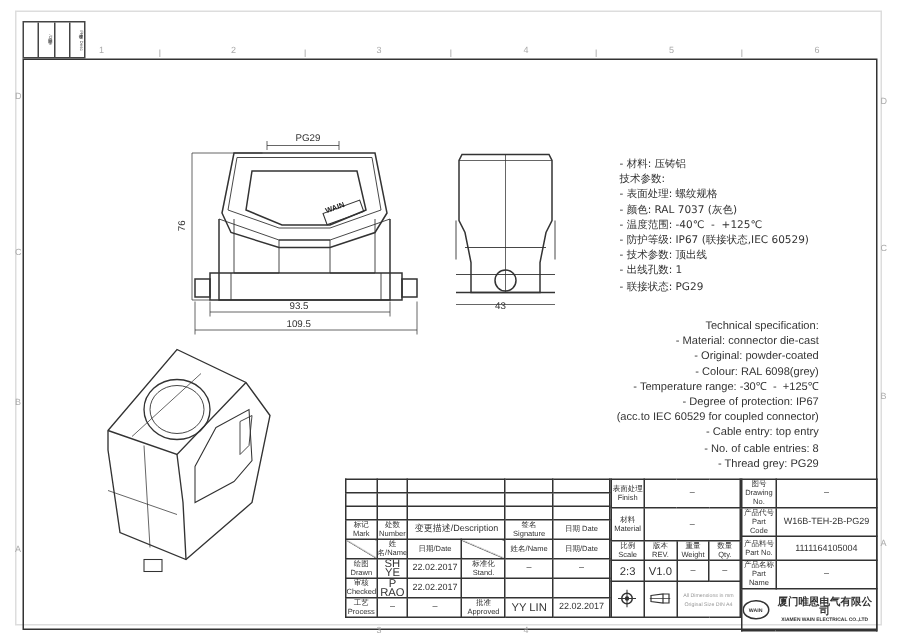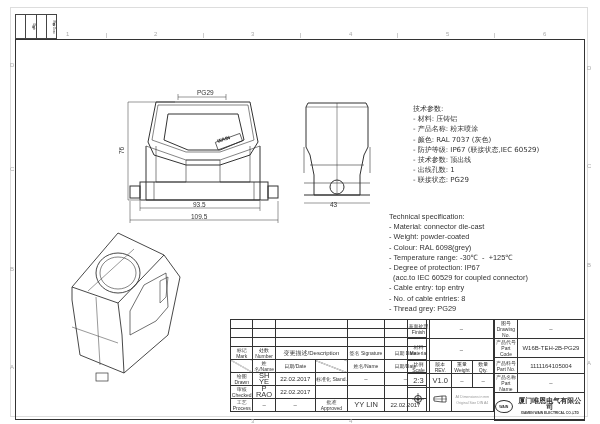--- a/index.html
+++ b/index.html
@@ -131,44 +131,45 @@
     <ellipse cx="58" cy="48" rx="18" ry="16" stroke-width="0.6"></ellipse>
     <path d="M84 60 L106 48 L108 82 L96 96 L70 110 L70 86 Z" stroke-width="0.7"></path>
     <path d="M100 56 L108 52 L106 72 L100 78 Z" stroke-width="0.6"></path>
     <line x1="12" y1="102" x2="58" y2="118" stroke-width="0.5"></line>
     <line x1="36" y1="72" x2="40" y2="140" stroke-width="0.5"></line>
     <rect x="36" y="148" width="12" height="8" stroke-width="0.7"></rect>
   </g>
 </svg>
 
 <div class="abs" style="left:413px;top:104px;">
+  <div class="spec">- 材料: 压铸铝</div>
   <div class="spec">技术参数:</div>
-  <div class="spec">- 材料: 压铸铝</div>
-  <div class="spec">- 产品名称: 粉末喷涂</div>
+  <div class="spec">- 表面处理: 螺纹规格</div>
   <div class="spec">- 颜色: RAL 7037 (灰色)</div>
+  <div class="spec">- 温度范围: -40℃  -  +125℃</div>
   <div class="spec">- 防护等级: IP67 (联接状态,IEC 60529)</div>
   <div class="spec">- 技术参数: 顶出线</div>
   <div class="spec">- 出线孔数: 1</div>
   <div class="spec">- 联接状态: PG29</div>
 </div>
 
-<div class="abs" style="left:389px;top:212px;">
+<div class="abs" style="left:407px;top:212px;text-align:right;">
   <div class="spec-en">Technical specification:</div>
   <div class="spec-en">- Material: connector die-cast</div>
-  <div class="spec-en">- Weight: powder-coated</div>
+  <div class="spec-en">- Original: powder-coated</div>
   <div class="spec-en">- Colour: RAL 6098(grey)</div>
   <div class="spec-en">- Temperature range: -30℃  -  +125℃</div>
   <div class="spec-en">- Degree of protection: IP67</div>
   <div class="spec-en">  (acc.to IEC 60529 for coupled connector)</div>
   <div class="spec-en">- Cable entry: top entry</div>
   <div class="spec-en">- No. of cable entries: 8</div>
   <div class="spec-en">- Thread grey: PG29</div>
 </div>
 
-<table class="tb" style="left:230px;top:319px;width:197px;height:92px;">
+<table class="tb" style="left:230px;top:319px;width:177px;height:92px;">
   <colgroup>
       <col style="width:17px">
       <col style="width:20px">
       <col style="width:37px">
       <col style="width:30px">
       <col style="width:34px">
       <col style="width:39px">
     </colgroup>
   <tbody>
       <tr style="height:9px">

